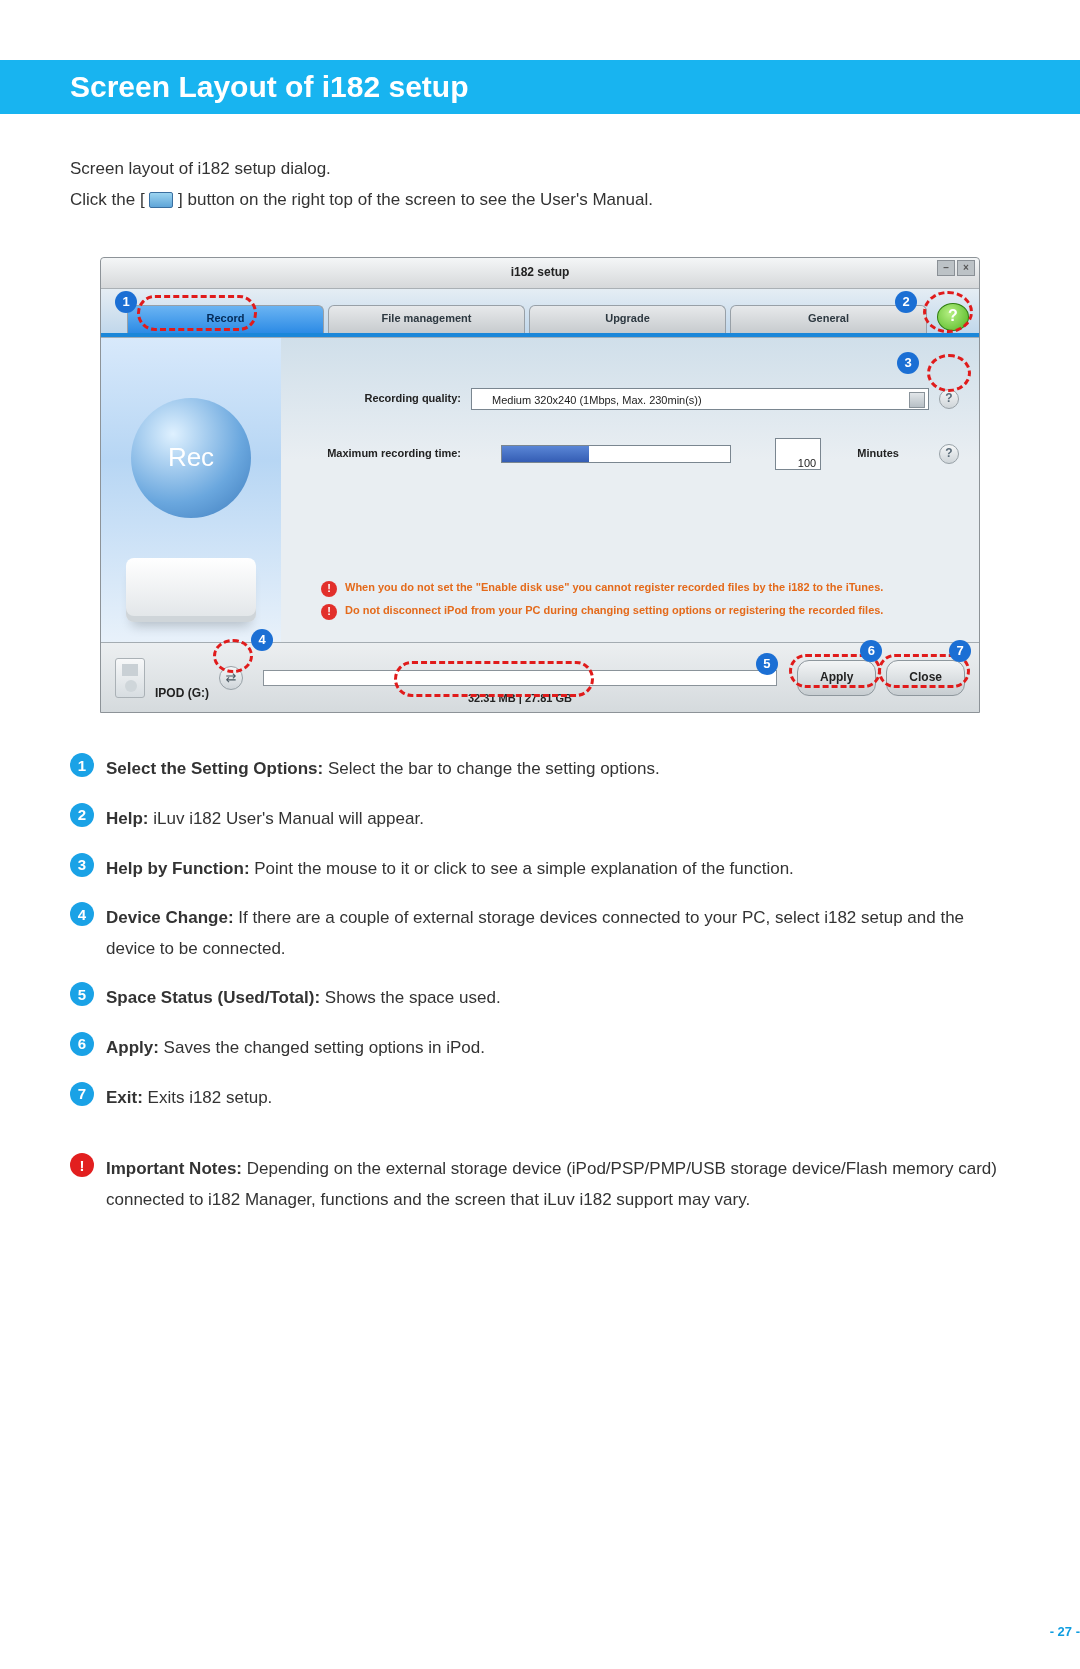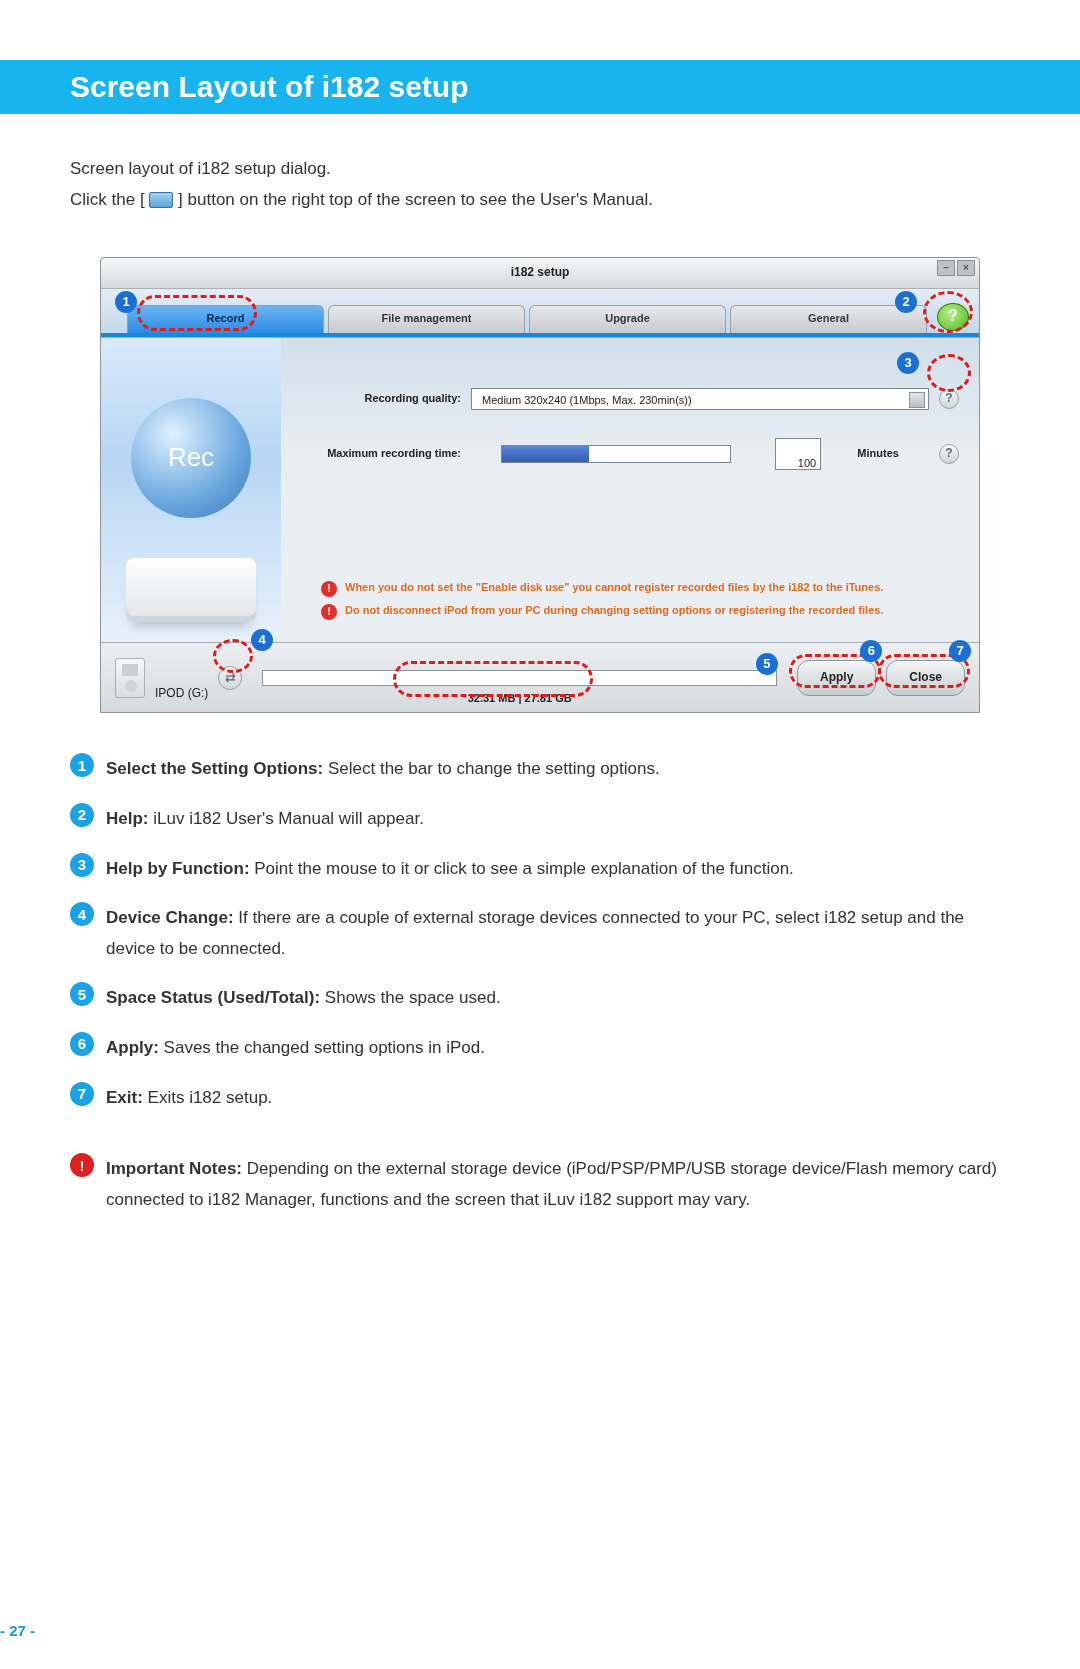--- a/index.html
+++ b/index.html
@@ -141,21 +141,21 @@
     font-weight: bold;
     font-size: 11px;
     justify-content: space-between;
   }
   .form-row .lbl { width: 170px; text-align: right; padding-right: 10px; }
   .dropdown {
     flex: 1;
     height: 22px;
     background: #fff;
     border: 1px solid #7a8690;
-    padding: 2px 20px 2px 10px;
+    padding: 2px 20px 2px 20px;
     position: relative;
     font-weight: normal;
   }
   .dropdown::after {
     content: '';
     position: absolute; right: 3px; top: 3px;
     width: 14px; height: 14px;
     background: linear-gradient(#e2e6e9,#b7bfc5);
     border: 1px solid #8a939a;
   }
@@ -234,21 +234,21 @@
     content:'';
     position:absolute; left:6px; top:5px; right:6px; height:12px;
     background:#c9d0d5;
   }
   .ipod-icon::after {
     content:'';
     position:absolute; left:9px; bottom:5px;
     width:12px; height:12px; border-radius:50%;
     background:#cfd6da;
   }
-  .dev-label { font-weight: normal; font-size: 12px; margin-top: 32px; }
+  .dev-label { font-weight: bold; font-size: 12px; margin-top: 32px; }
   .swap-btn {
     width: 24px; height: 24px; border-radius: 50%;
     background: linear-gradient(#f5f7f8,#cfd5d9);
     border: 1px solid #98a1a7;
     display: flex; align-items: center; justify-content: center;
     font-size: 13px; color:#4a5862;
   }
   .gauge {
     flex: 1;
     height: 16px;
@@ -313,24 +313,24 @@
     font-size: 15px;
   }
   .legend-item.important .num { background: #e21f1f; }
   .legend-item .txt { flex: 1; padding-top: 1px; }
   .legend-item .txt b { font-weight: bold; }
 
   .page-num {
     position: absolute;
     bottom: 30px;
     left: 0; right: 0;
-    text-align: left;
+    text-align: right;
     color: #109de0;
     font-weight: bold;
-    font-size: 15px;
+    font-size: 13px;
   }
 </style>
 </head>
 <body>
 
 <div class="top-spacer"></div>
 <div class="header-bar">
   <h1>Screen Layout of i182 setup</h1>
 </div>
 

